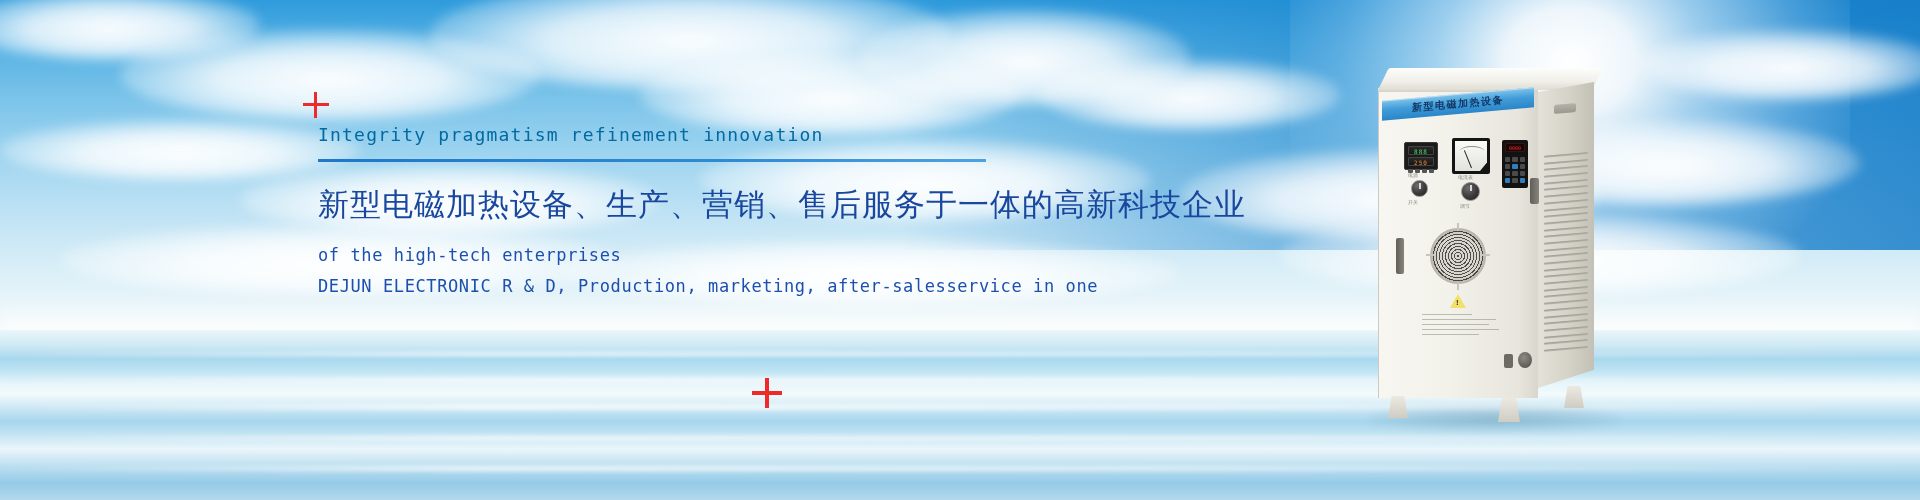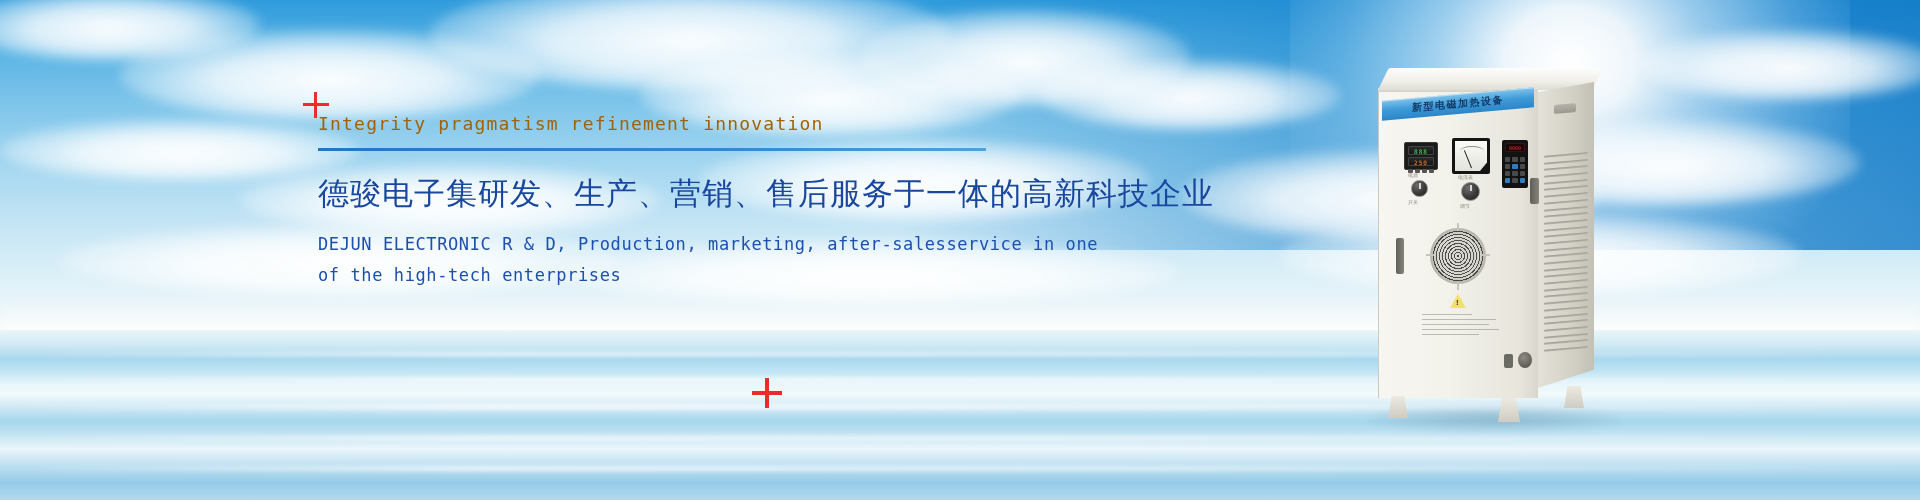--- a/index.html
+++ b/index.html
@@ -84,24 +84,24 @@
     font-family:"DejaVu Sans","Liberation Sans",sans-serif;
     font-size:62px;
     font-weight:700;
     color:#f6001a;
     letter-spacing:4px;
     line-height:1.08;
     white-space:nowrap;
     text-shadow:0 1px 1px rgba(255,255,255,0.35);
   }
   .sub-en {
-    margin-top:17px;
+    margin-top:28px;
     font-family:"DejaVu Sans Mono","Liberation Mono",monospace;
     font-size:18px;
-    color:#a16207;
+    color:#0369a1;
     letter-spacing:1.2px;
     white-space:nowrap;
   }
   .divider {
     margin-top:14px;
     width:668px; height:3px;
     background:linear-gradient(to right,#2077c8 0%, #2f8ad4 60%, #4ea2de 100%);
   }
   .cn-line {
     margin-top:22px;
@@ -369,25 +369,25 @@
     <i class="h"></i>
       <i class="v"></i>
   </div>
 
   <div class="copy">
 
     <div class="sub-en">Integrity  pragmatism  refinement  innovation</div>
 
     <div class="divider"></div>
 
-    <div class="cn-line">德骏电子集研发、生产、营销、售后服务于一体的高新科技企业</div>
+    <div class="cn-line">新型电磁加热设备、生产、营销、售后服务于一体的高新科技企业</div>
 
     <div class="en-para">
+      <div>of the high-tech enterprises</div>
       <div>DEJUN ELECTRONIC R &amp; D, Production, marketing, after-salesservice in one</div>
-      <div>of the high-tech enterprises</div>
     </div>
   </div>
 
   <div class="machine">
     <div class="mach-shadow"></div>
 
     <div class="mach-top"></div>
     <div class="mach-top-edge"></div>
 
     <div class="mach-side"></div>

